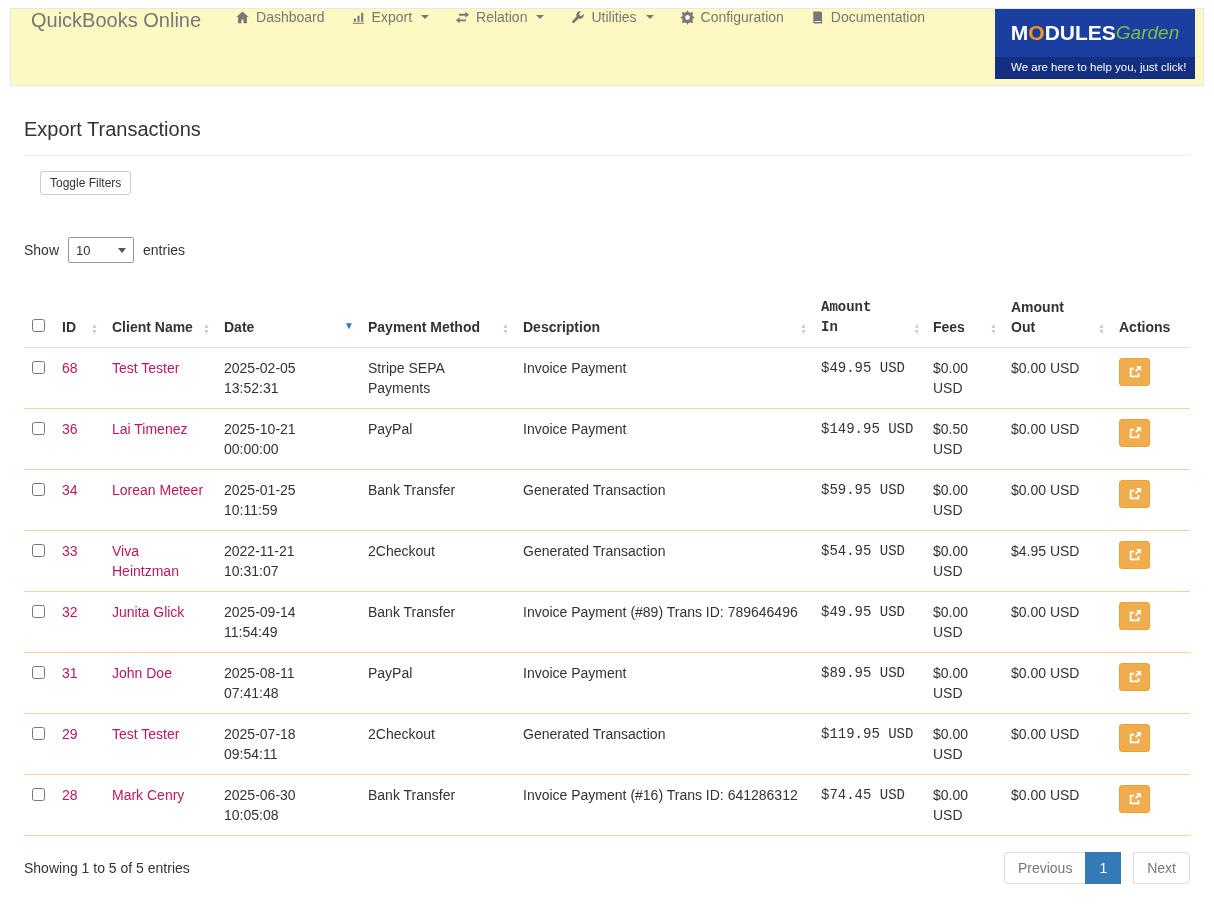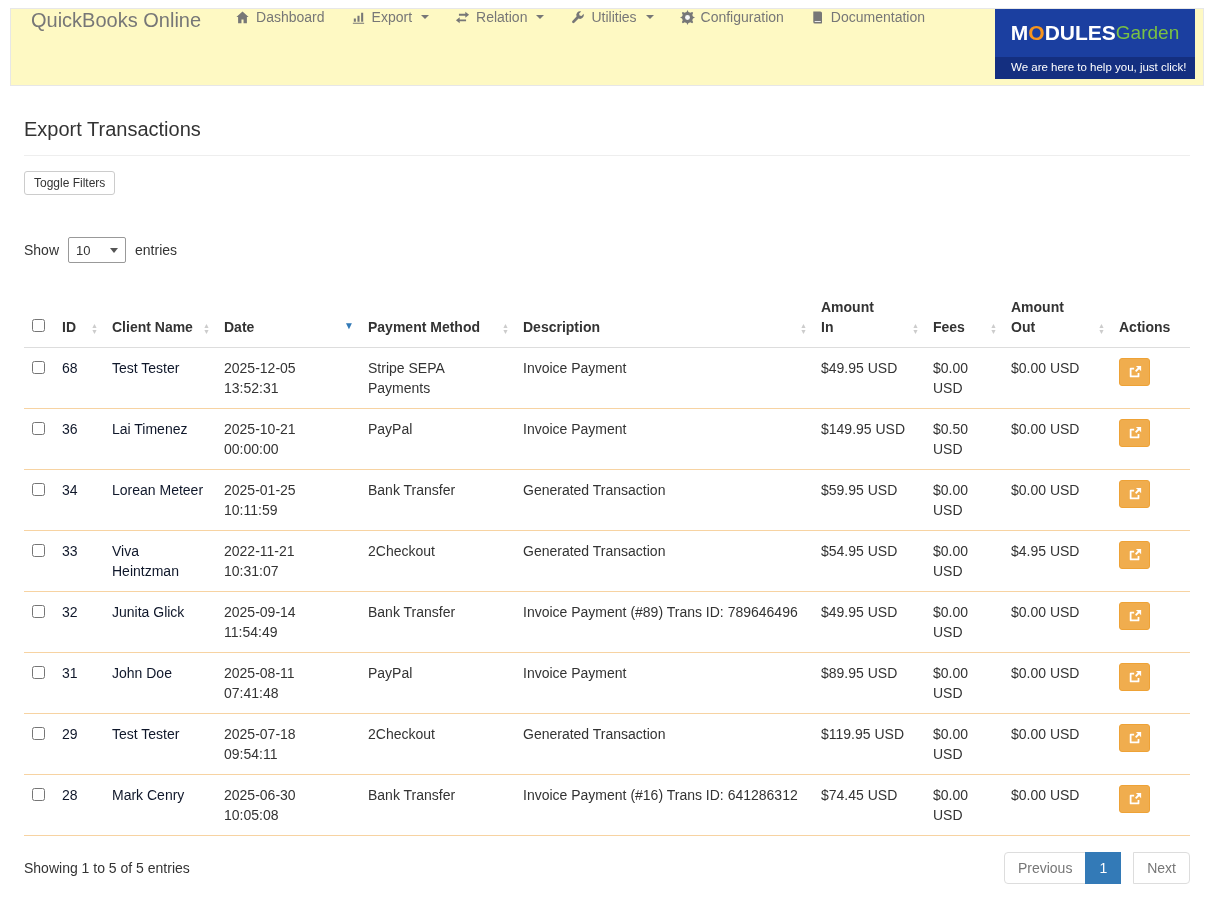--- a/index.html
+++ b/index.html
@@ -4,21 +4,21 @@
 <style>
   * { box-sizing: border-box; }
   body {
     margin: 0;
     width: 1214px;
     background: #fff;
     color: #333;
     font-family: "Liberation Sans", sans-serif;
     font-size: 14px;
   }
-  a { color: #0f172a; text-decoration: none; }
+  a { color: #be185d; text-decoration: none; }
 
   
   .navbar {
     display: flex;
     align-items: flex-start;
     background: #fef9c3;
     border: 1px solid #e7e7e7;
     border-radius: 0;
     margin: 8px 10px 0;
     height: 78px;
@@ -38,42 +38,42 @@
   .logo {
     margin-left: auto;
     width: 200px; height: 70px;
     background: #1b3fa0;
     display: flex; flex-direction: column;
     overflow: hidden;
   }
   .logo-top { flex: 1; display: flex; align-items: center; justify-content: center; }
   .logo-top .lm { color: #fff; font-weight: bold; font-size: 21px; }
   .logo-top .lo { color: #f7941d; font-weight: bold; font-size: 21px; }
-  .logo-garden { color: #7ac143; font-size: 19px; margin-left: 0; }
+  .logo-garden { color: #7ac143; font-style: italic; font-size: 19px; margin-left: 0; }
   .logo-tagline { background: #142f80; color: #fff; font-size: 11.5px; text-align: center; padding: 4px 16px 6px; white-space: nowrap; }
 
   
   .content { padding: 0 24px; }
   .page-title {
     font-size: 20px; font-weight: normal;
     margin: 32px 0 0; padding-bottom: 14px;
     border-bottom: 1px solid #eee;
   }
   .toggle-filters {
     margin-top: 15px;
     font-family: "Liberation Sans", sans-serif;
     font-size: 12px; color: #333;
     background: #fff; border: 1px solid #ccc; border-radius: 3px;
-    padding: 4px 9px; cursor: pointer;
+    padding: 4px 9px; cursor: pointer; margin-left: 16px;
   }
 
   .controls { display: flex; justify-content: space-between; align-items: flex-end; margin-top: 42px; }
   .show-group, .search-group { display: flex; align-items: center; gap: 9px; }
   .select-box {
-    width: 58px; height: 26px;
+    width: 66px; height: 26px;
     border: 1px solid #999; border-radius: 2px; background: #fff;
     display: flex; align-items: center; justify-content: space-between;
     padding: 0 7px; font-size: 13px; cursor: pointer;
   }
   .select-caret {
     width: 0; height: 0;
     border-left: 4px solid transparent;
     border-right: 4px solid transparent;
     border-top: 5px solid #555;
   }
@@ -100,21 +100,21 @@
     border-bottom: 1px solid #f7d3a2;
     line-height: 20px;
     word-wrap: break-word;
   }
   .w-check  { width: 30px; padding-right: 4px; }
   .w-id     { width: 50px; }
   .w-client { width: 112px; }
   .w-date   { width: 144px; }
   .w-method { width: 155px; }
   .w-desc   { width: 298px; }
-  .w-in     { width: 112px; }
+  .w-in     { width: 112px; font-family: Liberation Mono, monospace; }
   .w-fees   { width: 78px; }
   .w-out    { width: 108px; }
   .w-actions{ width: 79px; }
   .narrow-label { display: inline-block; max-width: 58px; }
   .sort-neutral {
     position: absolute; right: 6px; bottom: 12px;
     display: flex; flex-direction: column;
     color: #ccc; font-size: 7px; line-height: 6px; font-style: normal;
   }
   .sort-neutral i { font-style: normal; }
@@ -284,21 +284,21 @@
         <th class="w-actions">
           <span>Actions</span>
         </th>
       </tr>
     </thead>
     <tbody>
     <tr>
       <td class="w-check"><input type="checkbox" style=""></td>
       <td class="w-id"><a href="#">68</a></td>
       <td class="w-client"><a href="#">Test Tester</a></td>
-      <td class="w-date">2025-12-05 13:52:31</td>
+      <td class="w-date">2025-02-05 13:52:31</td>
       <td class="w-method">Stripe SEPA Payments</td>
       <td class="w-desc">Invoice Payment</td>
       <td class="w-in">$49.95 USD</td>
       <td class="w-fees">$0.00 USD</td>
       <td class="w-out">$0.00 USD</td>
       <td class="w-actions">
         <button class="action-btn">
           <svg viewBox="0 0 16 16">
                 <path d="M7 3v2H4v7h7v-3h2v4a1 1 0 0 1-1 1H3a1 1 0 0 1-1-1V4a1 1 0 0 1 1-1z"></path>
                 <path d="M9 1h6v6l-2.2-2.2-3.3 3.3L8 6.5l3.2-3.3z"></path>

